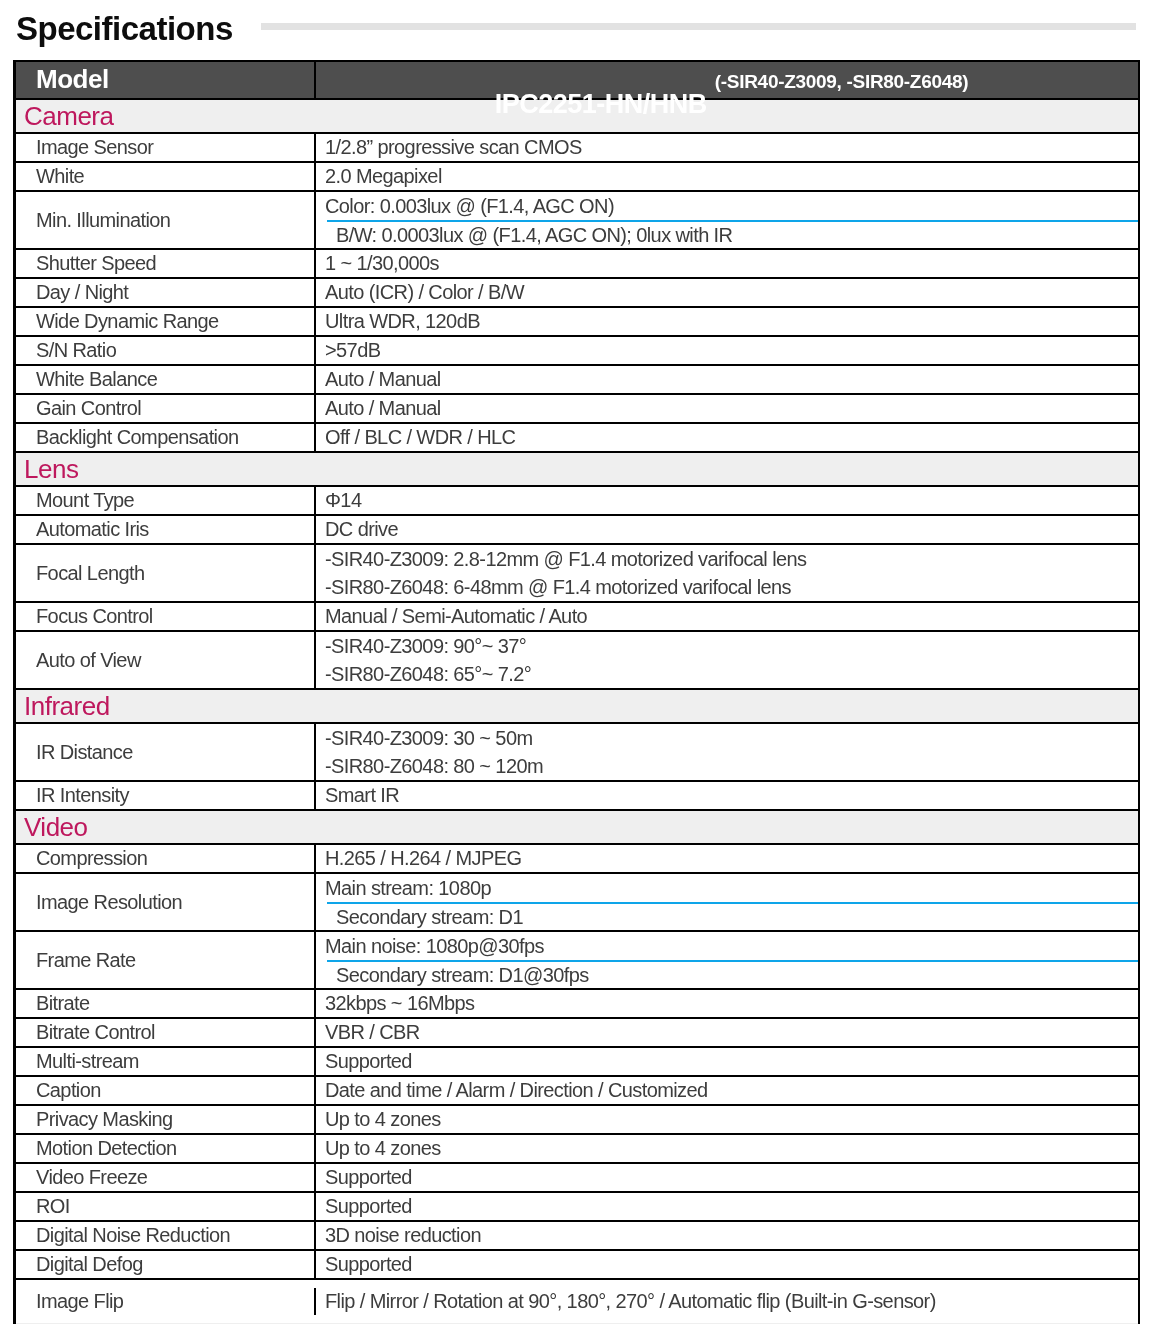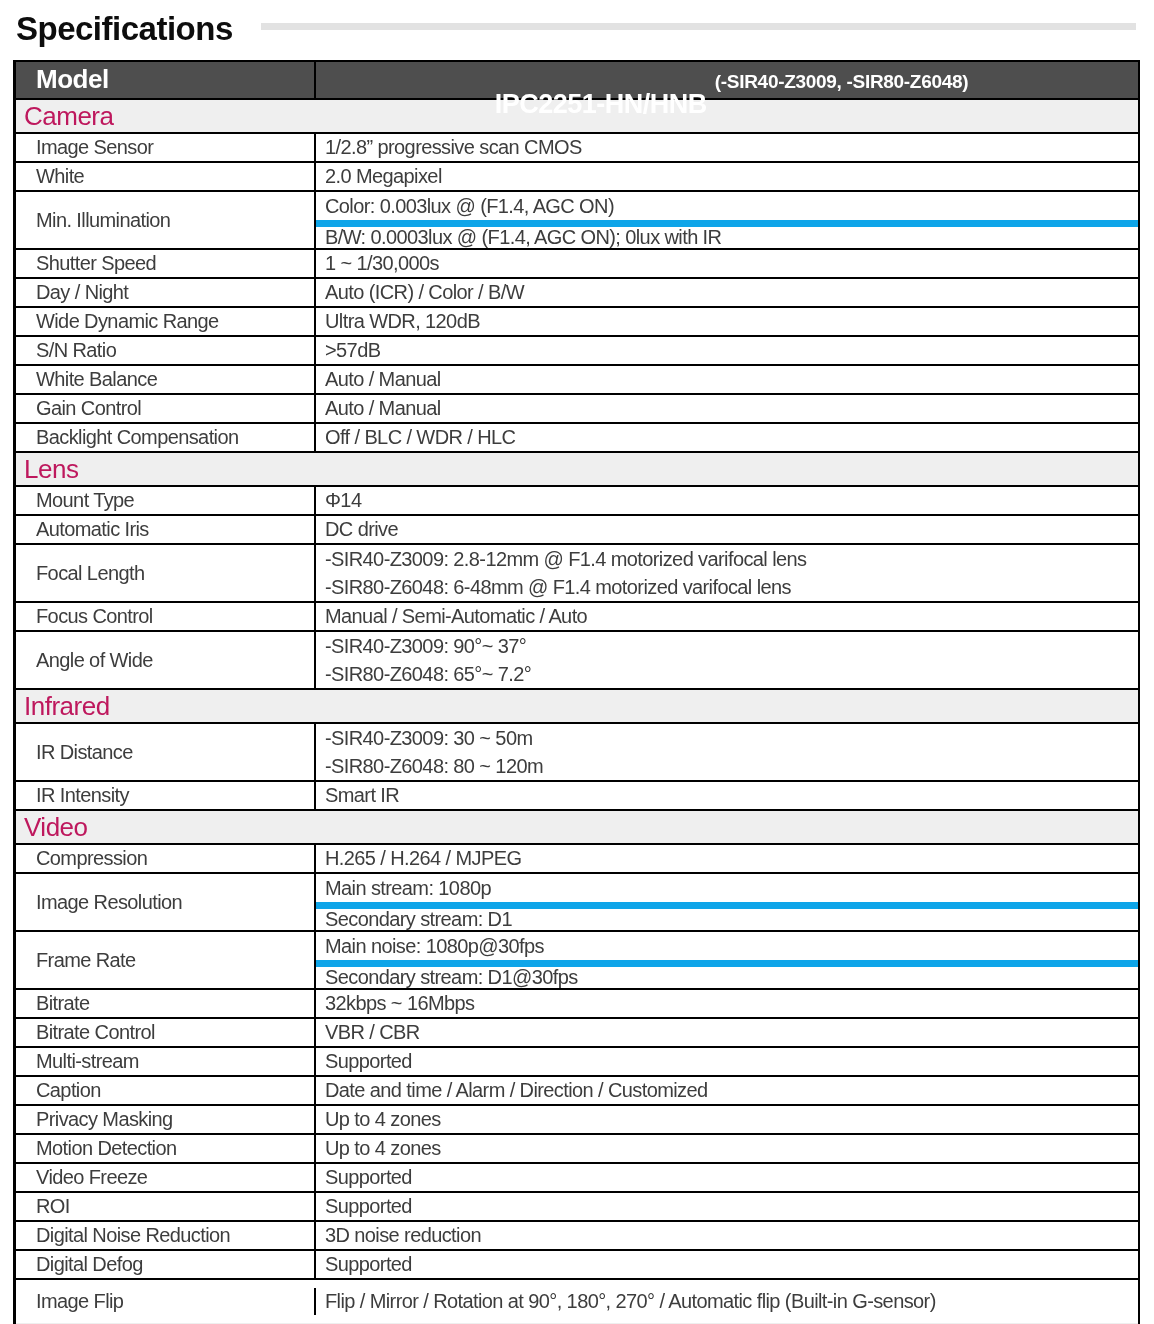--- a/index.html
+++ b/index.html
@@ -41,21 +41,21 @@
     letter-spacing: -0.6px;
   }
   .td-value { flex: 1; display: flex; flex-direction: column; justify-content: center; }
   .vline {
     height: 28px; display: flex; align-items: center;
     padding: 0 6px 0 9px;
     font-size: 20px; letter-spacing: -0.6px; white-space: nowrap;
   }
   .row-single .vline { height: 27px; }
   .row-double .vline { height: 28px; }
-  .vline.sep { border-top: 7px solid #0ea5e9; }
+  .vline.sep { border-top: 2px solid #0ea5e9; margin-left: 11px; }
 
   
   .tr.model-row { background: #4e4e4e; color: #ffffff; height: 38px; }
   .model-row .td-label {
     font-size: 26px; font-weight: bold; letter-spacing: -0.5px;
     border-right-color: #000;
   }
   .model-row .td-value { flex-direction: row; align-items: baseline; padding-left: 9px; }
   .model-name { font-size: 27px; font-weight: bold; letter-spacing: -0.5px; align-self: center; margin-top: 48px; }
   .model-variants { font-size: 19px; font-weight: bold; margin-left: 8px; letter-spacing: -0.3px; align-self: center; padding-top: 3px; }
@@ -156,21 +156,21 @@
           <div class="td-value">
             <div class="vline">-SIR40-Z3009: 2.8-12mm @ F1.4 motorized varifocal lens</div>
             <div class="vline">-SIR80-Z6048: 6-48mm @ F1.4 motorized varifocal lens</div>
           </div>
         </div><div class="tr row-single">
           <div class="td-label">Focus Control</div>
           <div class="td-value">
             <div class="vline">Manual / Semi-Automatic / Auto</div>
           </div>
         </div><div class="tr row-double">
-          <div class="td-label">Angle of Wide</div>
+          <div class="td-label">Auto of View</div>
           <div class="td-value">
             <div class="vline">-SIR40-Z3009: 90°~ 37°</div>
             <div class="vline">-SIR80-Z6048: 65°~ 7.2°</div>
           </div>
         </div><div class="tr section-row">Infrared</div><div class="tr row-double">
           <div class="td-label">IR Distance</div>
           <div class="td-value">
             <div class="vline">-SIR40-Z3009: 30 ~ 50m</div>
             <div class="vline">-SIR80-Z6048: 80 ~ 120m</div>
           </div>

